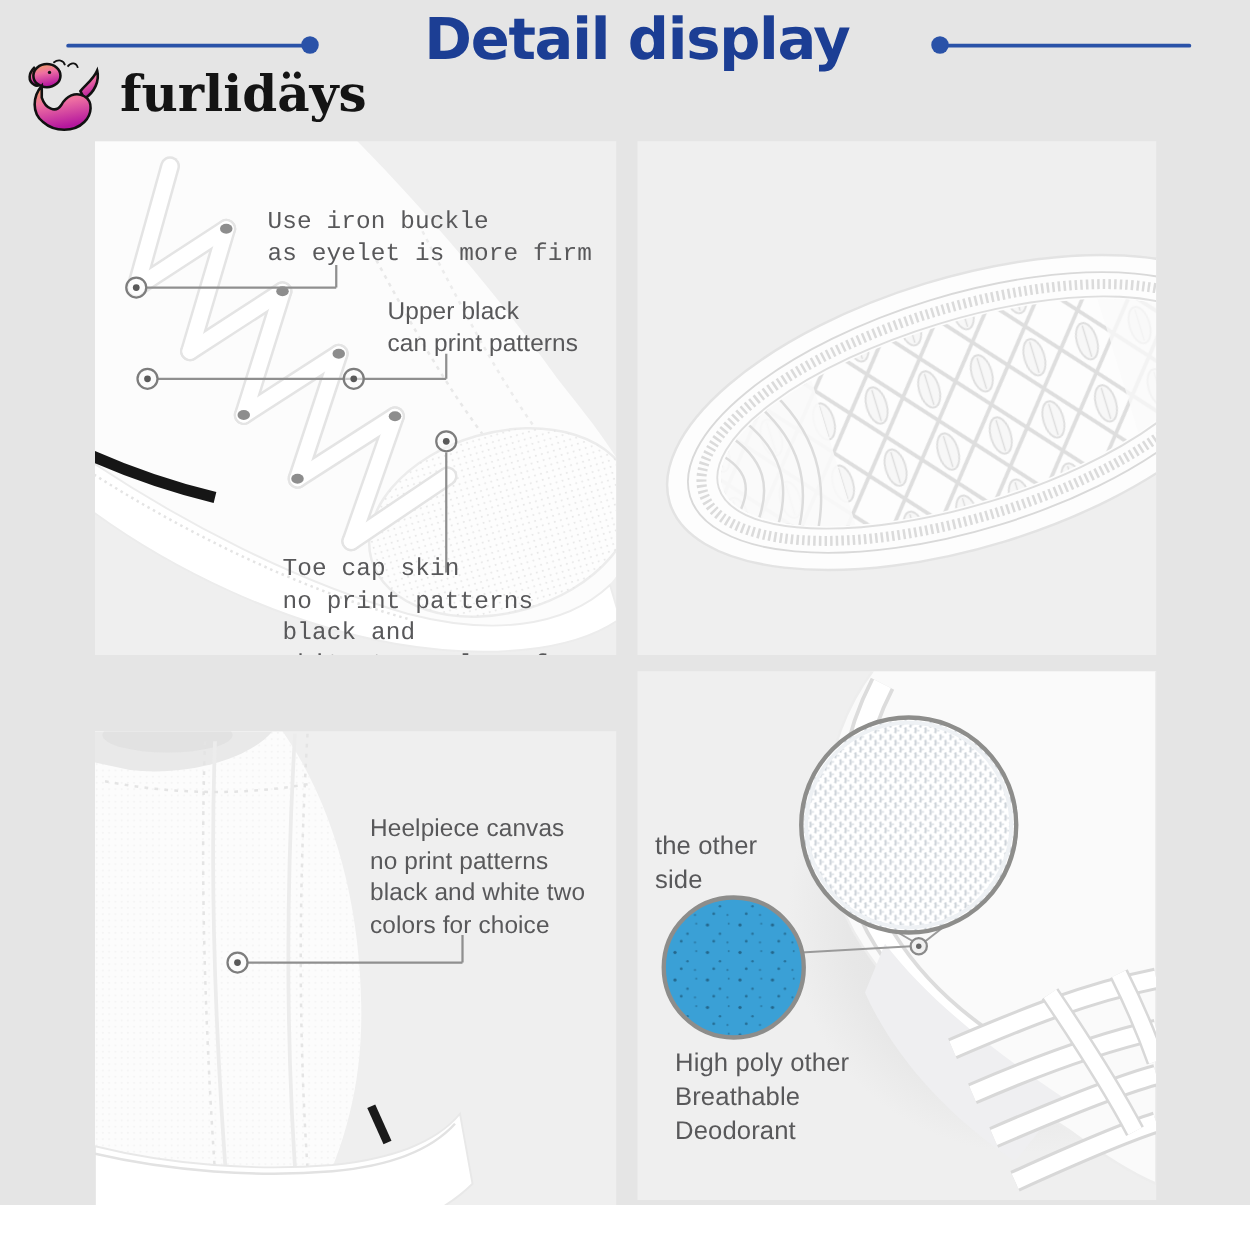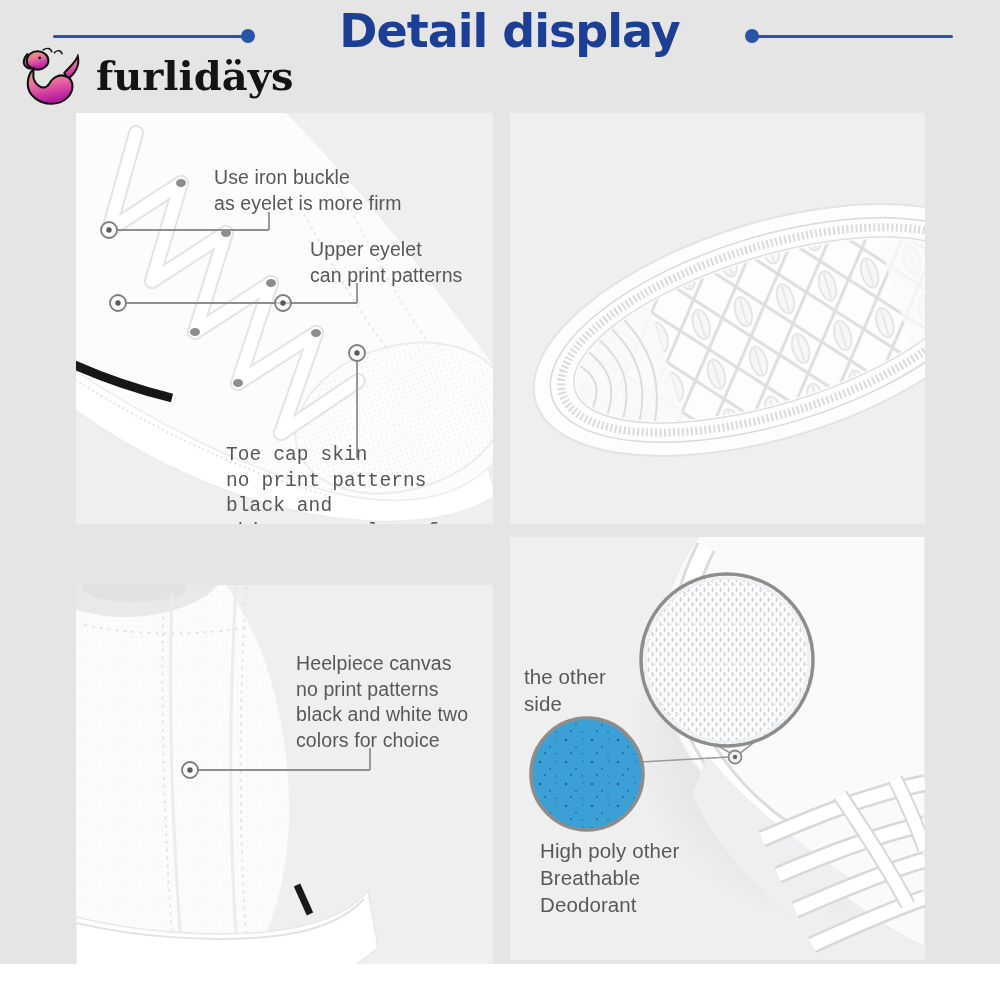--- a/index.html
+++ b/index.html
@@ -38,21 +38,21 @@
   .panel{position:absolute;background:var(--panel);overflow:hidden;}
   .p-tl{left:76px;top:113px;width:417px;height:411px;}
   .p-tr{left:510px;top:113px;width:415px;height:411px;}
   .p-bl{left:76px;top:537px;width:417px;height:423px;margin-top:48px;}
   .p-br{left:510px;top:537px;width:415px;height:423px;}
   .panel svg.fill{position:absolute;left:0;top:0;}
   .txt{
     position:absolute;color:var(--txt);font-size:19.5px;line-height:1.32;
     white-space:pre-line;letter-spacing:0.1px;
   }
-  .ann-eyelet{left:138px;top:52px;}
+  .ann-eyelet{left:138px;top:52px;font-family:Liberation Mono, monospace;}
   .ann-canvas{left:234px;top:124px;}
   .ann-toecap{left:150px;top:330px;font-family:Liberation Mono, monospace;}
   .cap-sole{left:0;width:100%;top:342px;text-align:center;font-size:20px;}
   .ann-heel{left:220px;top:66px;}
   .lbl-otherside{left:14px;top:126px;font-size:20.5px;}
   .cap-insole{left:30px;top:300px;font-size:20.5px;}
 </style>
 </head>
 <body>
 
@@ -164,21 +164,21 @@
       <g stroke="var(--callout)" stroke-width="1.8" fill="none">
         <path d="M281,249 V345"></path>
       </g>
       <g>
         <circle cx="281" cy="240" r="8" fill="rgba(252,252,252,0.55)" stroke="#7d7d7d" stroke-width="1.8"></circle>
         <circle cx="281" cy="240" r="2.7" fill="#5a5a5a"></circle>
       </g>
     </svg>
     <div class="txt ann-eyelet">Use iron buckle
 as eyelet is more firm</div>
-    <div class="txt ann-canvas">Upper eyelet
+    <div class="txt ann-canvas">Upper black
 can print patterns</div>
     <div class="txt ann-toecap">Toe cap skin
 no print patterns black and
 white two colors for choice</div>
   </section>
 
   <section class="panel p-tr">
     <svg class="fill" width="415" height="411" viewBox="0 0 415 411">
       <defs>
         <pattern id="tread" width="44" height="52" patternUnits="userSpaceOnUse">

